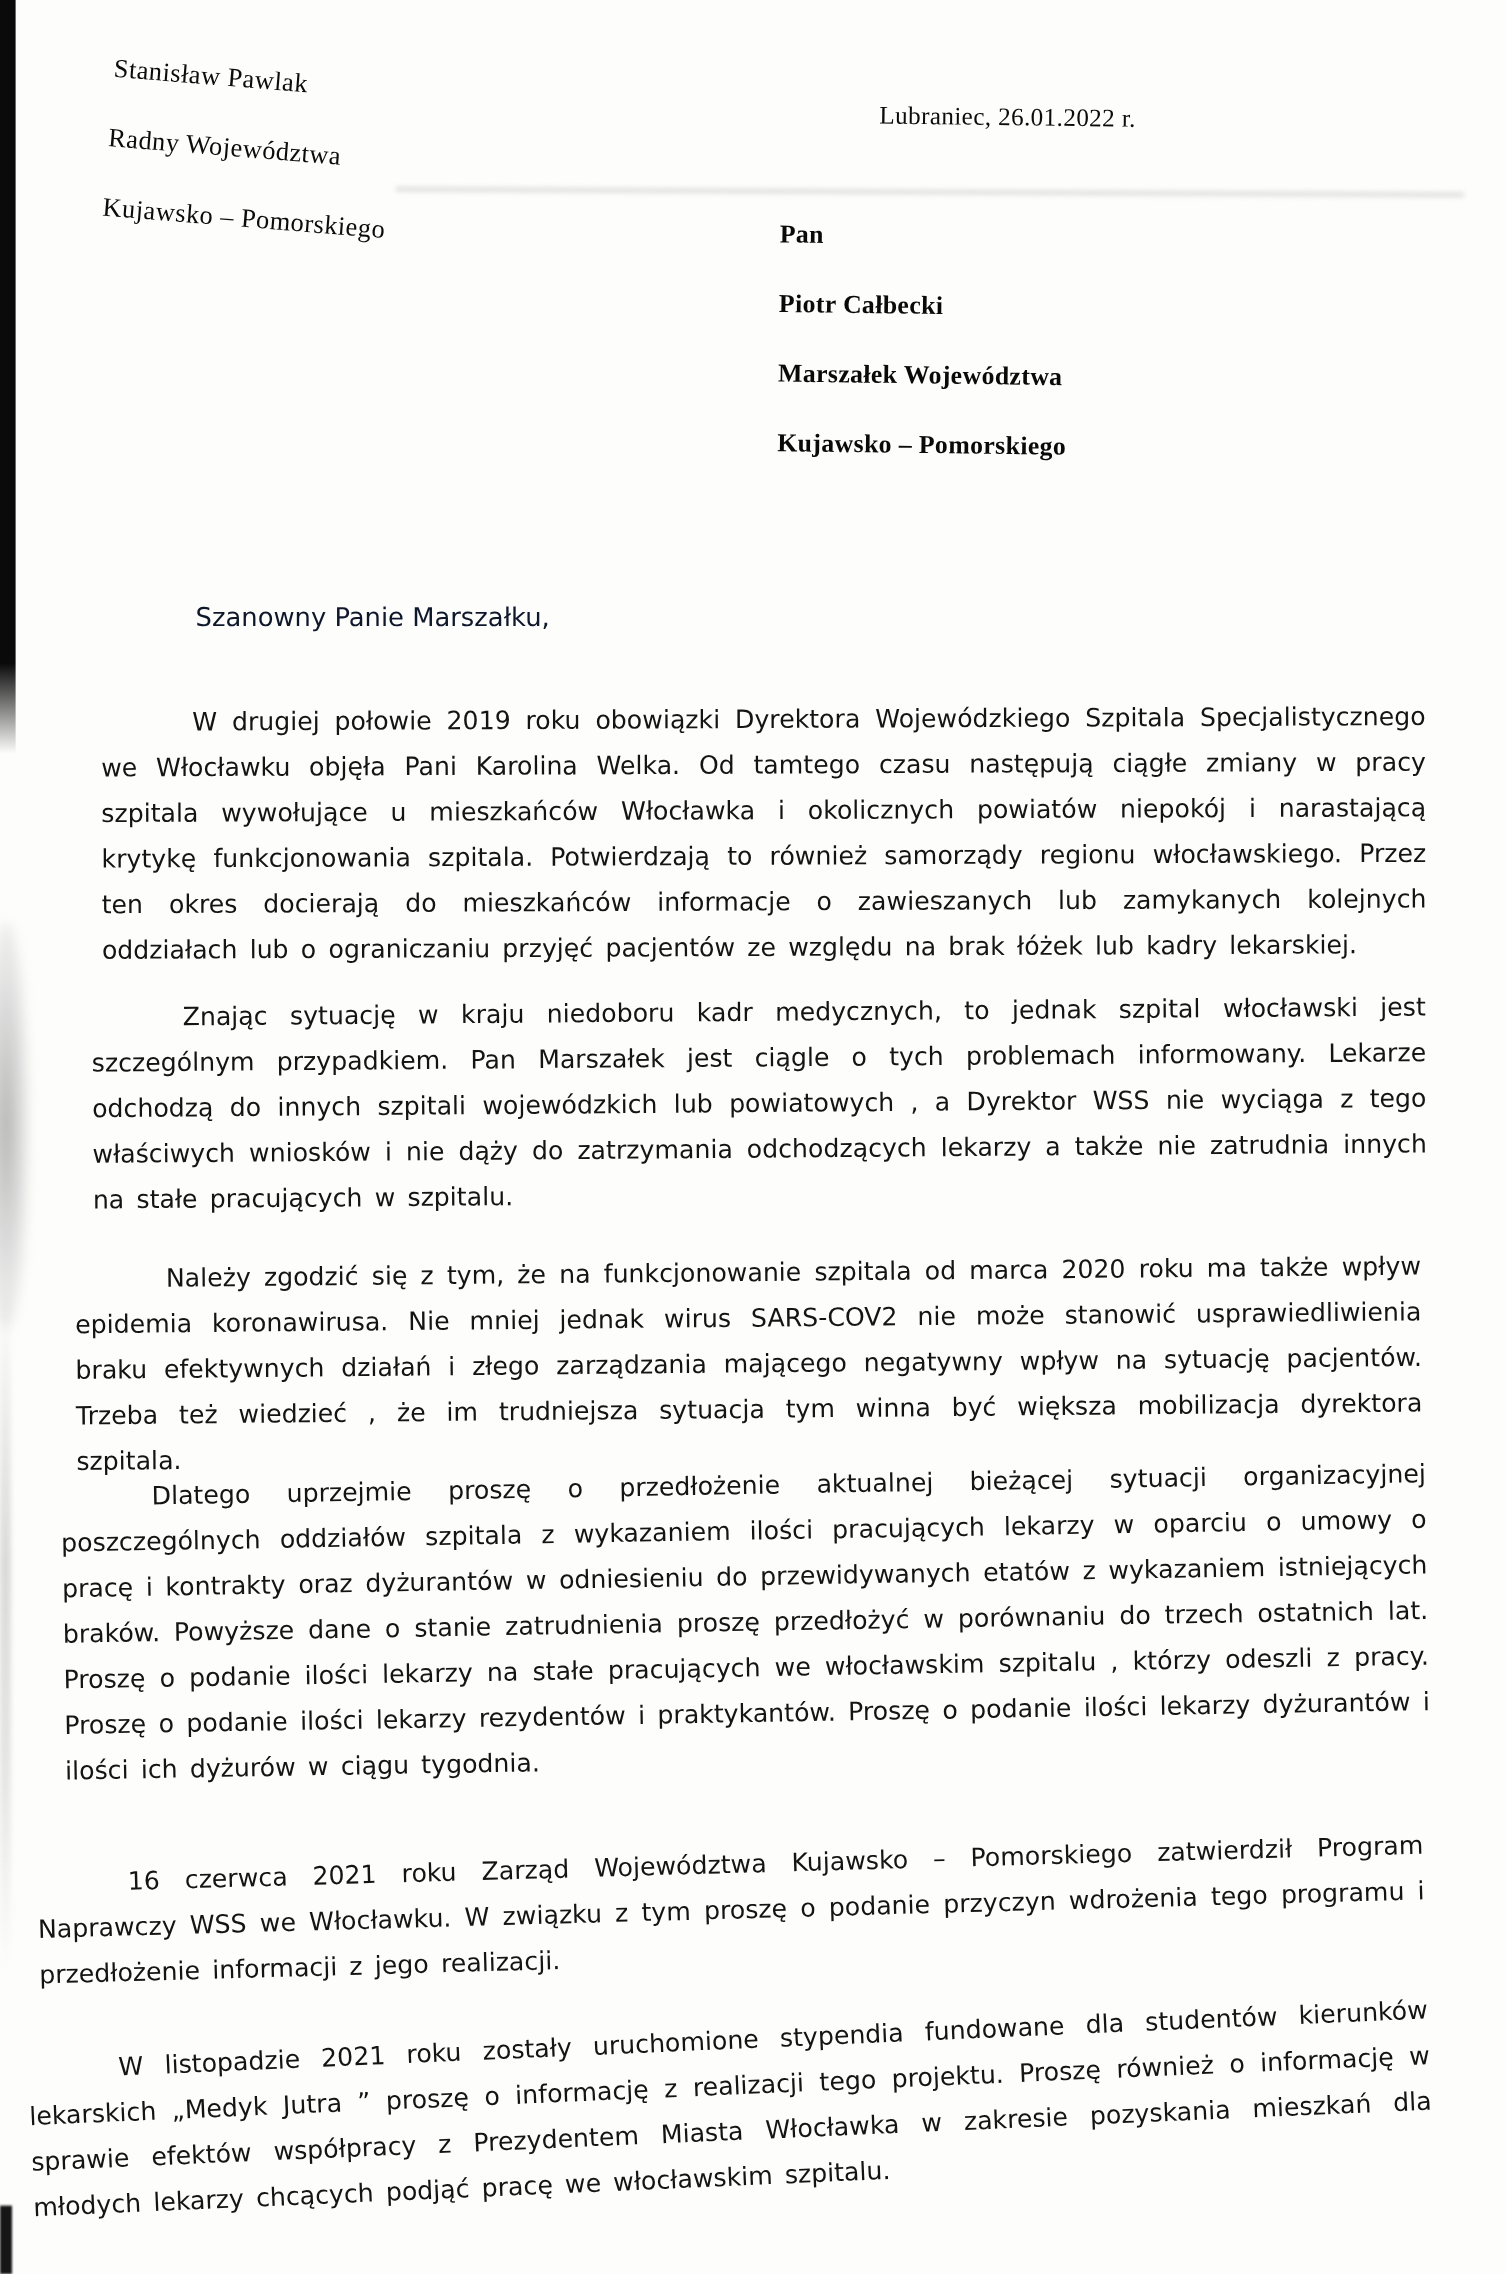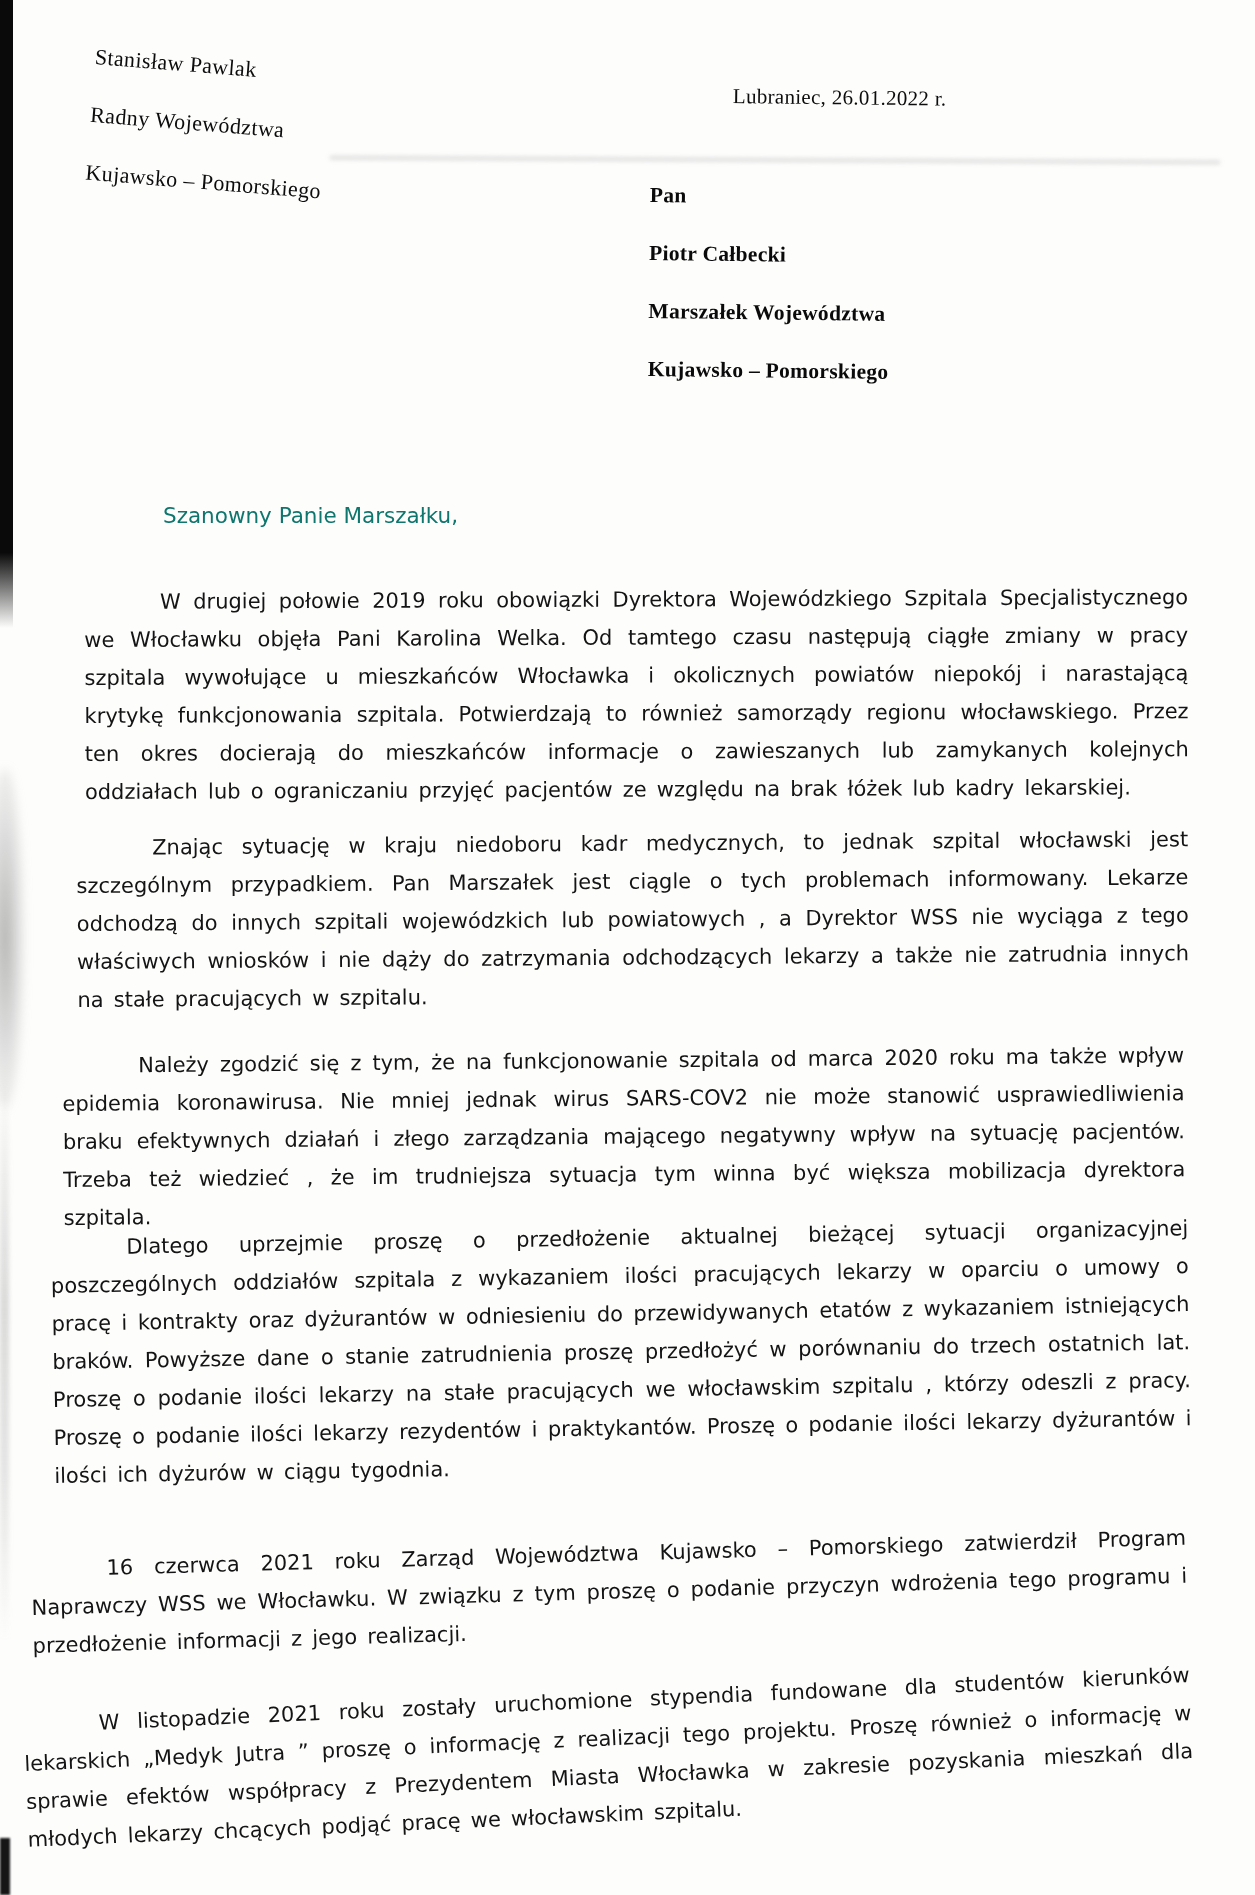--- a/index.html
+++ b/index.html
@@ -92,21 +92,21 @@
     white-space: nowrap;
   }
   .recipient .line { display: block; margin-bottom: 33px; letter-spacing: 0.3px; }
 
   
   .salutation {
     position: absolute;
     left: 163px; top: 503px;
     font-family: "DejaVu Sans", sans-serif;
     font-size: 21.5px;
-    color: #0f766e;
+    color: #0f172a;
     white-space: nowrap;
   }
 
   .para {
     position: absolute;
     font-family: "DejaVu Sans", sans-serif;
     font-size: 21px;
     line-height: 38px;
     color: #141414;
     text-align: justify;

